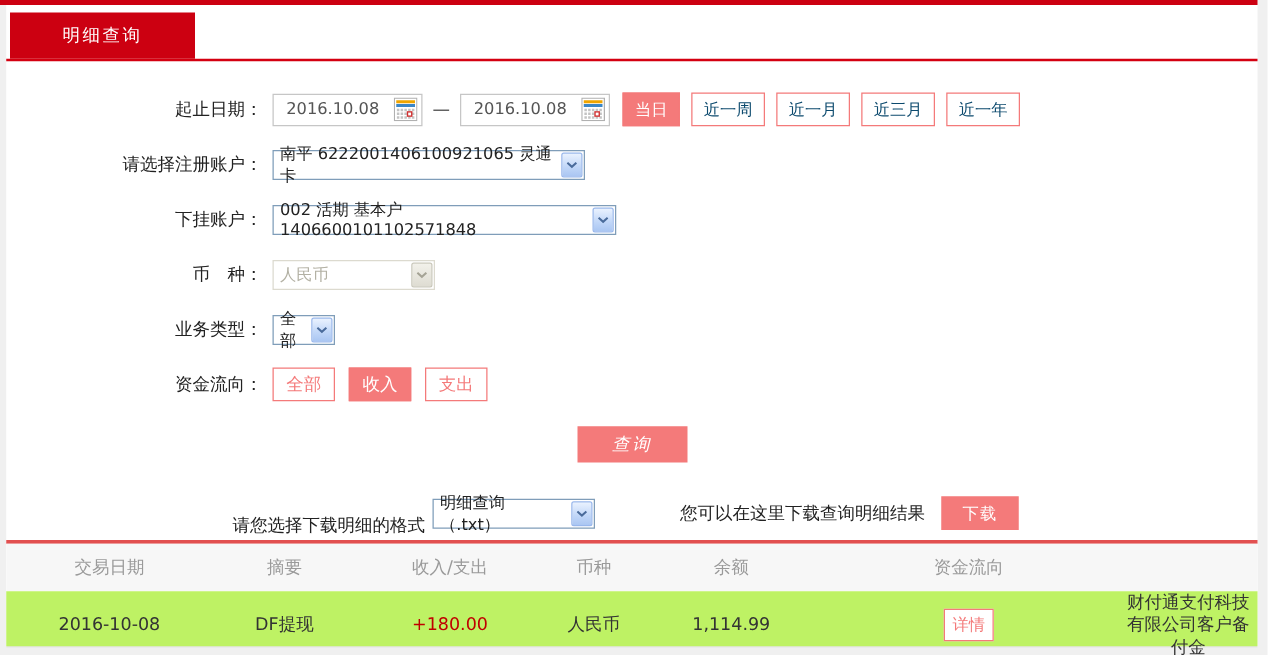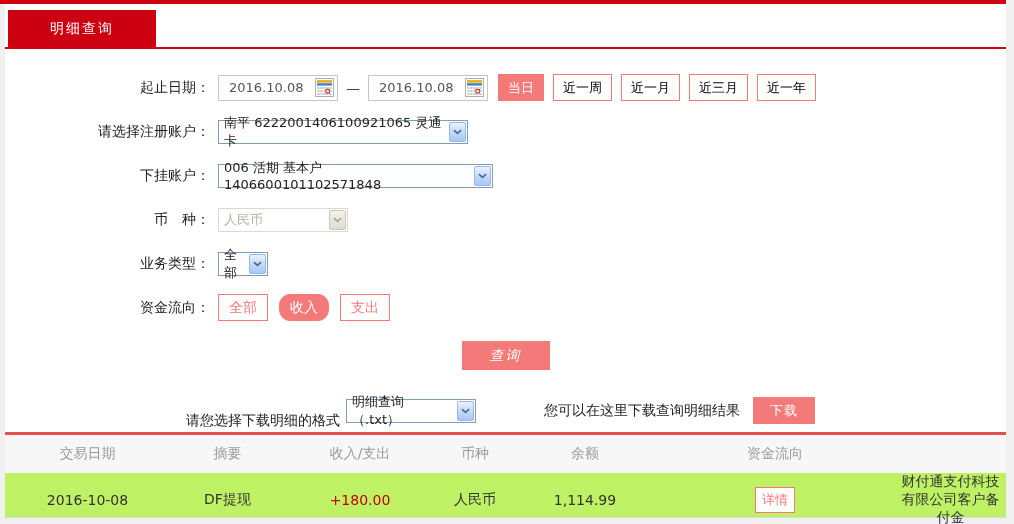--- a/index.html
+++ b/index.html
@@ -34,21 +34,21 @@
     width:120px; height:26px; border:1px solid #c6c6c6; background:#fff;
     display:inline-flex; align-items:center; justify-content:space-between;
     padding:0 3px 0 10px; color:#555; font-size:13px; cursor:text;
   }
   .date-dash { margin:0 8px; color:#444; font-size:14px; }
   .cal-icon { width:19px; height:19px; display:inline-block; cursor:pointer; }
 
   .quick-btn {
     height:27px; padding:0 9px; margin-left:9px; font-size:13px;
     display:inline-flex; align-items:center; cursor:pointer;
-    border:1px solid #f47a7a; background:#fff; color:#000000;
+    border:1px solid #f47a7a; background:#fff; color:#0c4a6e;
   }
   .quick-btn.active { background:#f47a7a; color:#fff; border-color:#f47a7a; }
   .quick-btn.first { margin-left:10px; }
 
   .xp-select {
     height:24px; border:1px solid #7f9db9; background:#fff;
     display:inline-flex; align-items:center; padding-left:5px;
     font-size:13px; color:#222; cursor:pointer;
   }
   .xp-arrow {
@@ -61,21 +61,21 @@
   .xp-select.disabled .xp-arrow {
     background:linear-gradient(#f2f1ea,#dedcd2); border-color:#c9c7ba;
   }
 
   .flow-btn {
     height:27px; min-width:47px; padding:0 10px; margin-right:11px;
     display:inline-flex; align-items:center; justify-content:center;
     border:1px solid #f47a7a; background:#fff; color:#f47a7a;
     font-size:14px; cursor:pointer;
   }
-  .flow-btn.active { background:#f47a7a; color:#fff;border-radius:11px; }
+  .flow-btn.active { background:#f47a7a; color:#fff; }
 
   .query-row { position:absolute; left:0; top:337px; width:100%; display:flex; justify-content:center; }
   .query-btn {
     width:88px; height:29px; background:#f47a7a; color:#fff; border:none;
     font-size:14px; cursor:pointer; letter-spacing:2px;font-style:italic;
   }
 
   .download-row {
     position:absolute; left:0; top:393px; width:100%; height:27px;
     display:flex; align-items:center;
@@ -190,21 +190,21 @@
               </svg>
           </span>
         </div>
       </div>
     </div>
 
     <div class="form-row">
       <div class="form-label">下挂账户：</div>
       <div class="ctrl">
         <div class="xp-select" style="width:275px;">
-          <span style="flex:1;">006 活期 基本户 1406600101102571848</span>
+          <span style="flex:1;">002 活期 基本户 1406600101102571848</span>
           <span class="xp-arrow">
             <svg width="9" height="6" viewBox="0 0 10 6">
                 <path d="M1 1 L5 4.6 L9 1" stroke="#4a6b9b" stroke-width="1.8" fill="none"></path>
               </svg>
           </span>
         </div>
       </div>
     </div>
 
     <div class="form-row">

